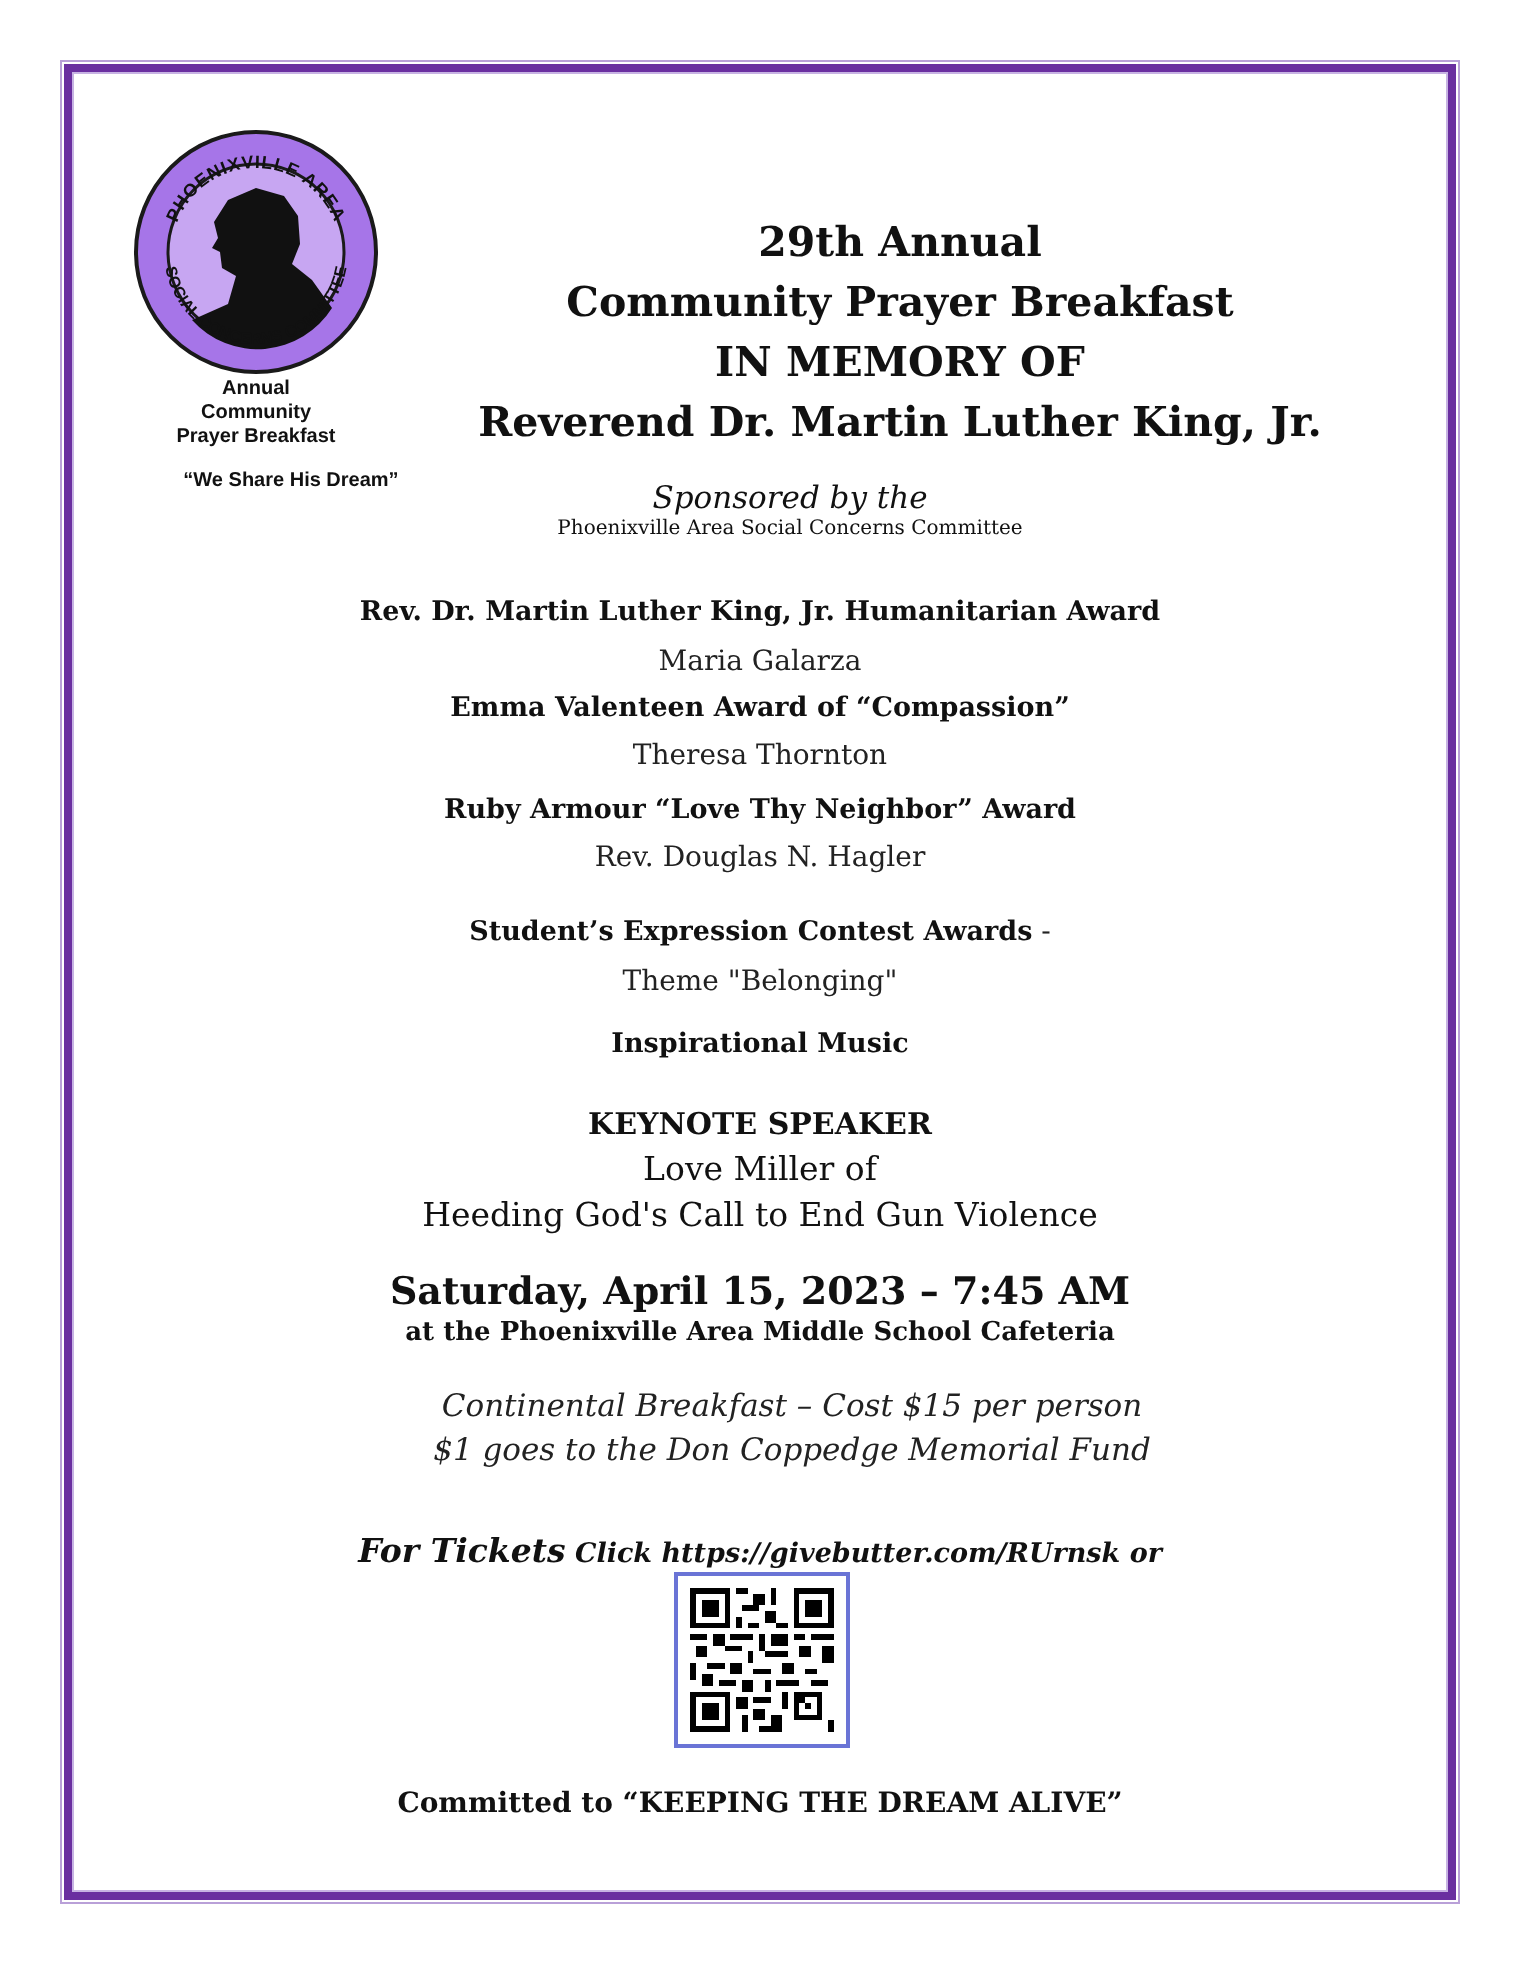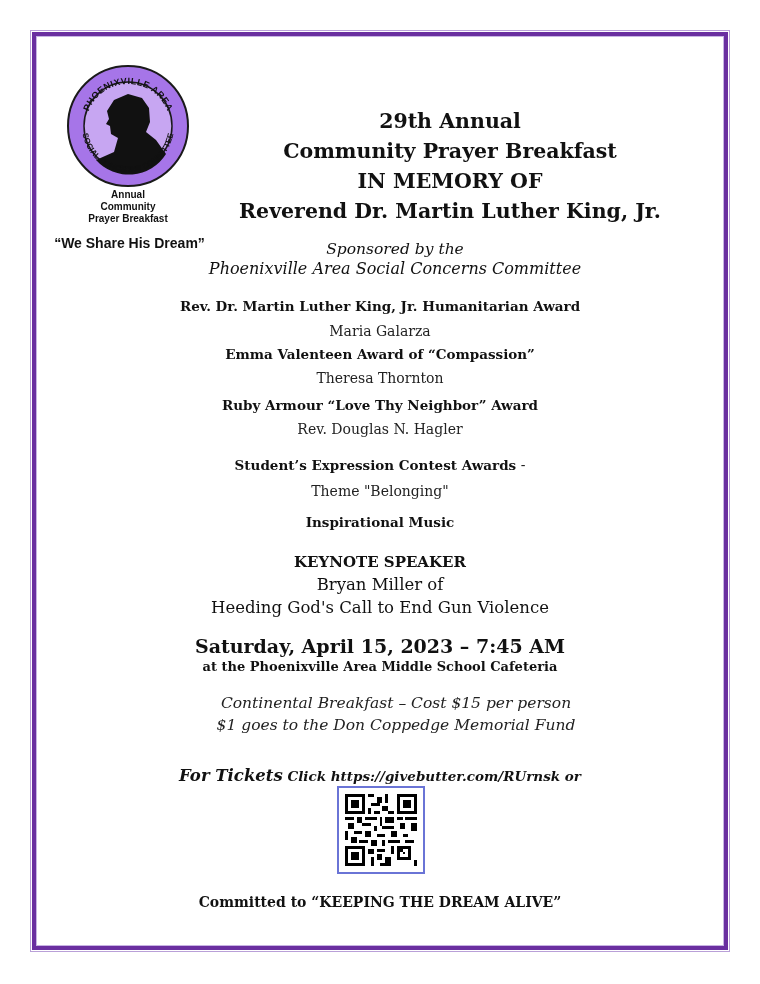--- a/index.html
+++ b/index.html
@@ -3,26 +3,26 @@
 <meta charset="utf-8">
 <style>
   html, body { margin: 0; padding: 0; background: #ffffff; }
   body { width: 760px; height: 984px; position: relative; overflow: hidden; font-family: "DejaVu Serif", serif; color: #111; }
   .frame-outer { position: absolute; left: 30px; top: 30px; width: 700px; height: 922px; border: 1px solid #b9a0d8; box-sizing: border-box; }
   .frame { position: absolute; left: 32px; top: 32px; width: 696px; height: 918px; border: 4px solid #6a2fa0; box-sizing: border-box; }
   .frame-inner { position: absolute; left: 36px; top: 36px; width: 688px; height: 910px; border: 1px solid #c7b3e3; box-sizing: border-box; }
 
   .logo { position: absolute; left: 66px; top: 64px; width: 124px; height: 124px; }
   .logo-caption { position: absolute; left: 62px; top: 189px; width: 132px; text-align: center; font-family: "Liberation Sans", sans-serif; font-weight: bold; font-size: 10px; line-height: 12px; color: #111; }
-  .logo-tag { position: absolute; left: 52px; top: 235px; width: 155px; text-align: center; font-family: "Liberation Sans", sans-serif; font-weight: bold; font-size: 14px; color: #111; }
+  .logo-tag { position: absolute; left: 68px; top: 235px; width: 155px; text-align: center; font-family: "Liberation Sans", sans-serif; font-weight: bold; font-size: 10px; color: #111; }
 
   .center { position: absolute; left: 0; width: 760px; text-align: center; white-space: nowrap; }
   .title { font-family: "DejaVu Serif", serif; font-weight: bold; font-size: 20.5px; line-height: 30px; }
   .sponsor1 { font-style: italic; font-size: 15.5px; }
-  .sponsor2 { font-size: 16px; font-style: italic; }
+  .sponsor2 { font-size: 10px; }
   .award-title { font-weight: bold; font-size: 13.5px; }
   .award-name { font-size: 14px; color: #222; }
   .keynote-title { font-weight: bold; font-size: 15px; }
   .keynote-text { font-size: 16.5px; }
   .date { font-weight: bold; font-size: 19px; }
   .venue { font-weight: bold; font-size: 13px; }
   .cost { font-style: italic; font-size: 15.5px; color: #222; margin-left: 16px; }
   .tickets { font-style: italic; font-weight: bold; font-size: 13.5px; margin-top: 28px; }
   .tickets .big { font-size: 16.5px; }
   .qr-box { position: absolute; left: 337px; top: 786px; width: 88px; height: 88px; border: 2px solid #6a74d6; box-sizing: border-box; background: #fff; display: flex; align-items: center; justify-content: center; }
@@ -73,21 +73,21 @@
 <div class="center award-name" style="top:421px;">Rev. Douglas N. Hagler</div>
 
 <div class="center" style="top:455px;">
   <span class="award-title">Student’s Expression Contest Awards</span><span class="award-name"> -</span>
 </div>
 <div class="center award-name" style="top:483px;">Theme "Belonging"</div>
 
 <div class="center award-title" style="top:514px;">Inspirational Music</div>
 
 <div class="center keynote-title" style="top:553px;">KEYNOTE SPEAKER</div>
-<div class="center keynote-text" style="top:575px;">Bryan Miller of</div>
+<div class="center keynote-text" style="top:575px;">Love Miller of</div>
 <div class="center keynote-text" style="top:598px;">Heeding God's Call to End Gun Violence</div>
 
 <div class="center date" style="top:635px;">Saturday, April 15, 2023 – 7:45 AM</div>
 <div class="center venue" style="top:659px;">at the Phoenixville Area Middle School Cafeteria</div>
 
 <div class="center cost" style="top:694px;">Continental Breakfast – Cost $15 per person</div>
 <div class="center cost" style="top:716px;">$1 goes to the Don Coppedge Memorial Fund</div>
 
 <div class="center tickets" style="top:738px;">
   <span class="big">For Tickets</span><span> Click https://givebutter.com/RUrnsk or</span>

